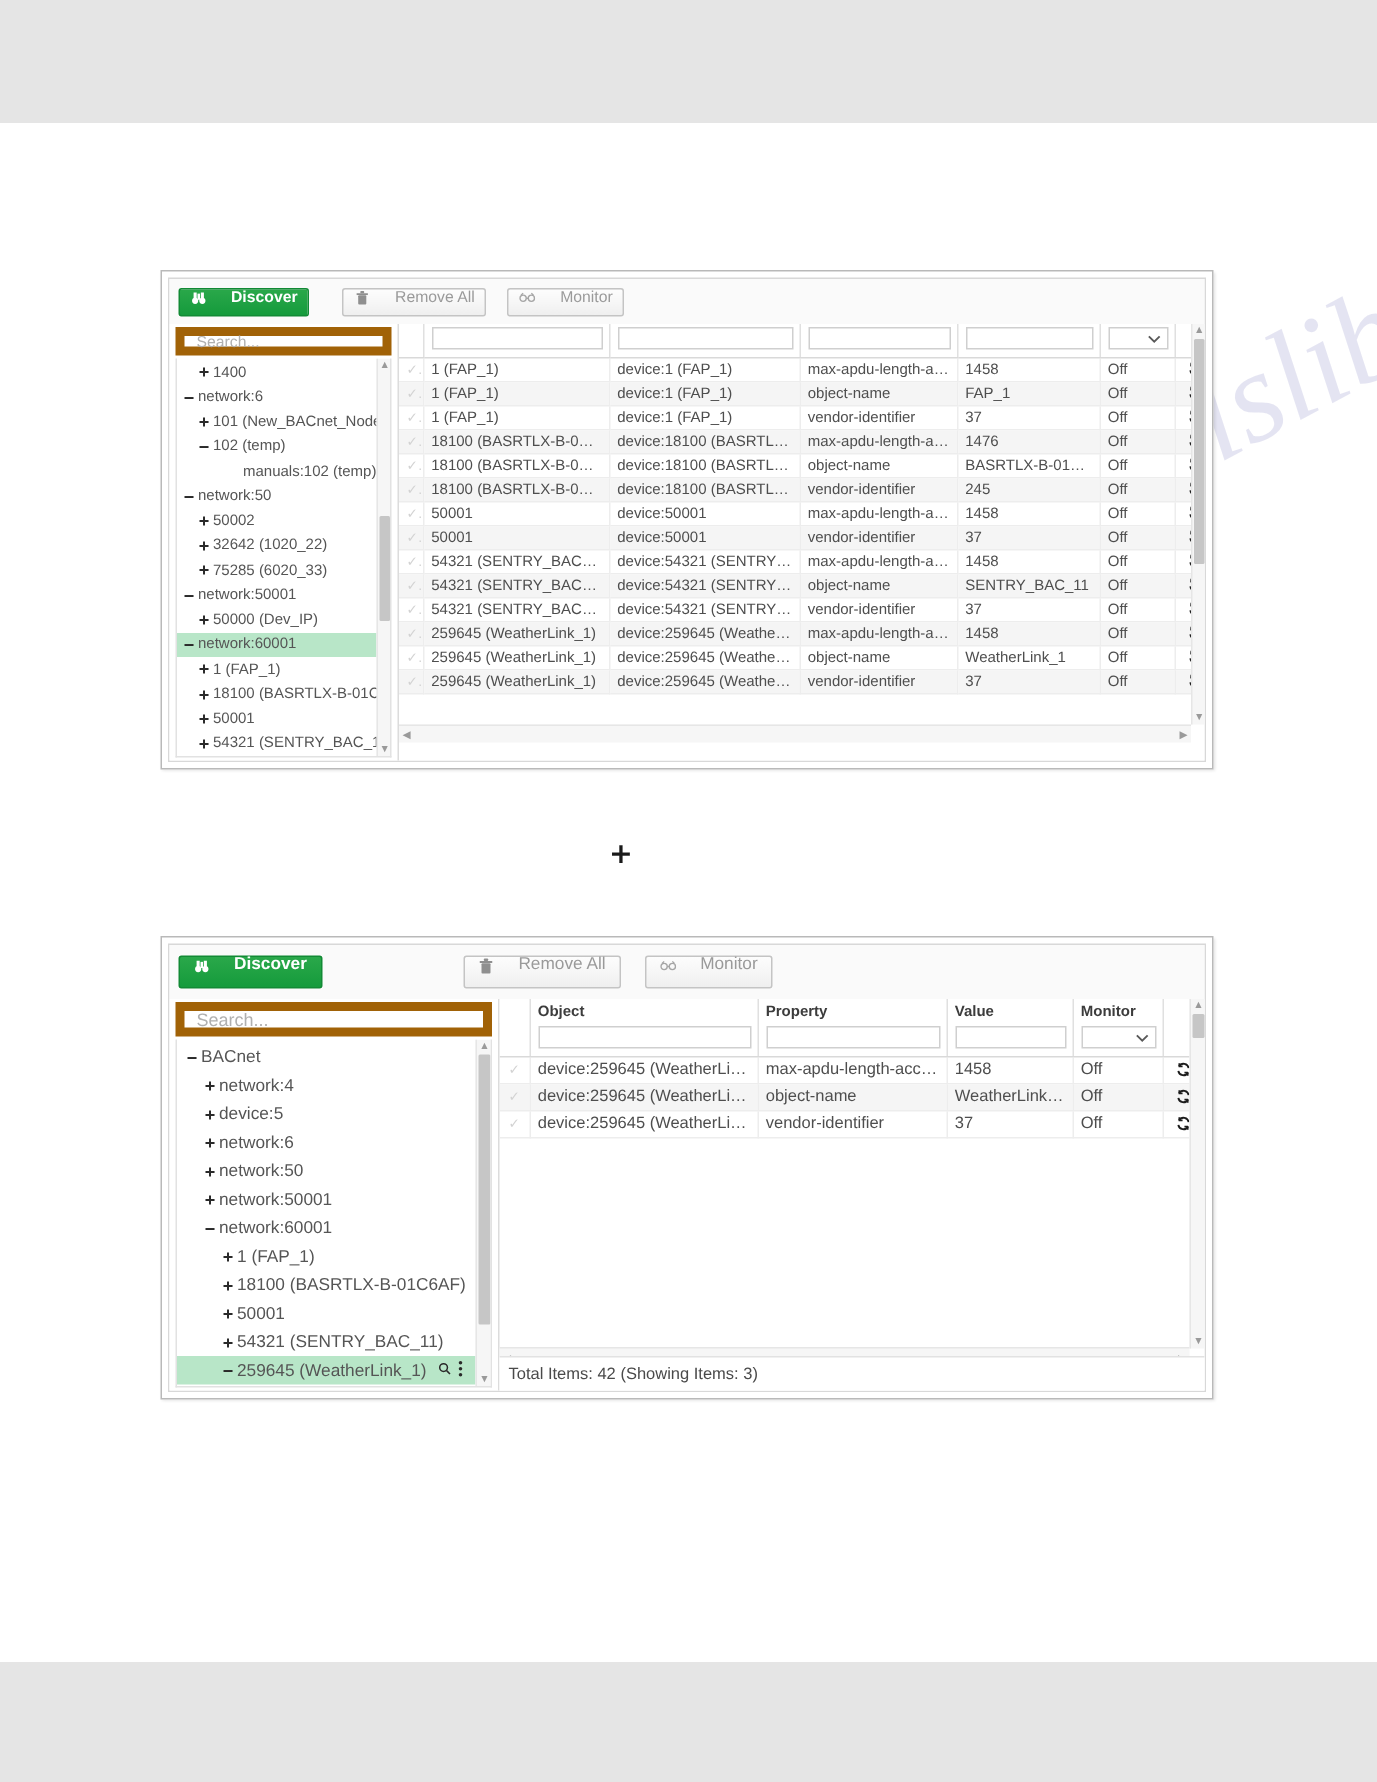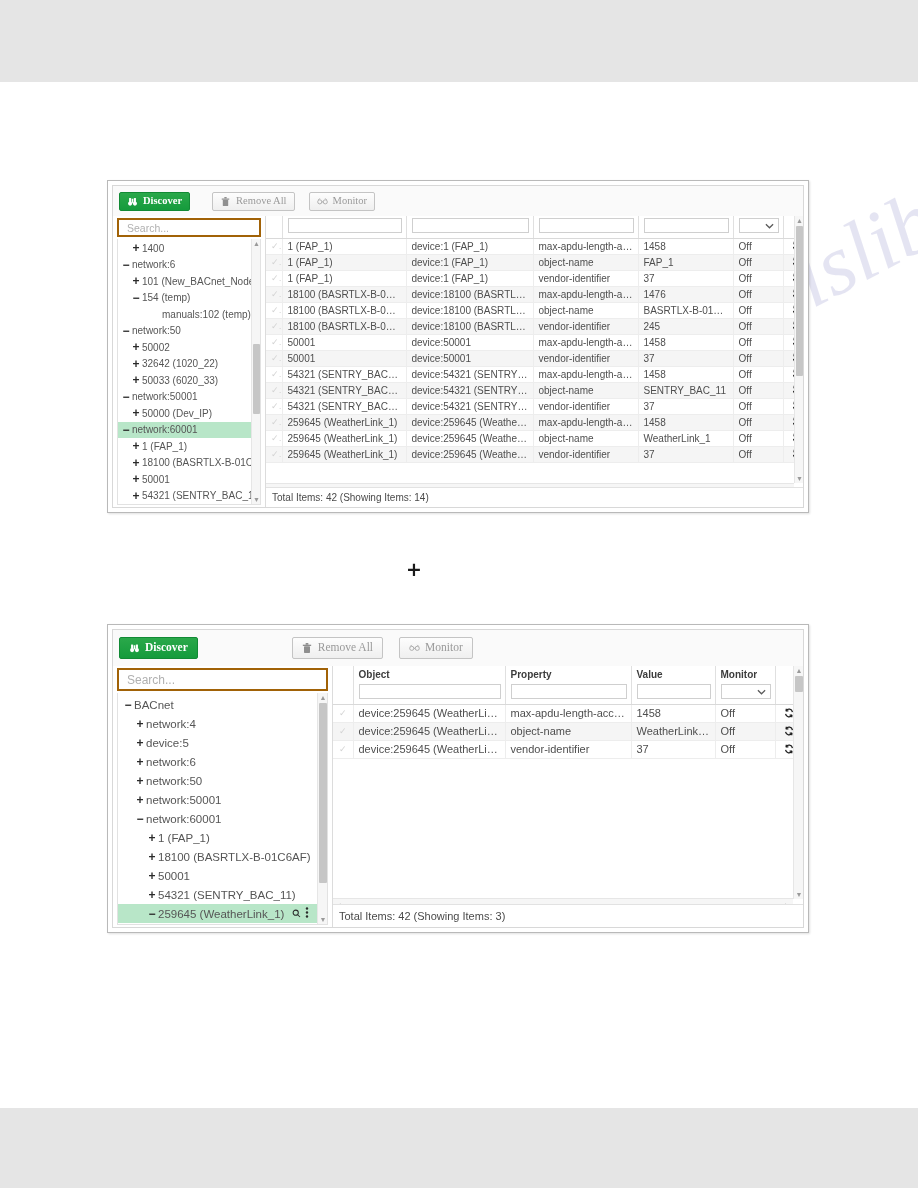--- a/index.html
+++ b/index.html
@@ -27,48 +27,47 @@
 
   .toolbar {
     position:absolute; left:0; right:0; top:0;
     height:30px;
     background:#fafafa;
     display:flex; align-items:center;
     padding-left:6px;
     gap:8px;
   }
   .btn {
-    display:flex; align-items:center; gap:5px;
+    display:flex; align-items:flex-start; gap:16px;
     height:19px;
     padding:0 7px;
     font-size:10.5px;
     border:1px solid #c4c4c4;
     border-radius:2px;
     background:linear-gradient(#fdfdfd,#efefef);
     color:#9a9a9a;
     white-space:nowrap;
     cursor:pointer;
     line-height:1;
-    font-family:Liberation Serif, serif;
   }
   .btn.primary {
     background:linear-gradient(#2aa84a,#159b3c);
     border-color:#128a35;
     color:#ffffff;
     font-weight:bold;
   }
   .btn .ico { display:inline-flex; width:11px; height:11px; align-items:center; justify-content:center; }
   .btn .ico svg { display:block; }
 
   
   .tree-wrap { position:absolute; top:30px; bottom:0; left:0; background:#fff; }
   .search-box {
     margin:2px 4px 0 4px;
     height:19px;
-    border:2px solid #a16207;
+    border:6px solid #a16207;
     background:#fff;
     display:flex; align-items:center;
     padding-left:6px;
     font-size:10.5px;
     color:#a8a8a8;
   }
   .search-box input {
     border:0; outline:0; width:100%; font-size:10.5px;
     color:#7a7a7a; font-family:"Liberation Sans", sans-serif; background:transparent;
   }
@@ -225,41 +224,41 @@
             <div class="tnode" style="height:16.5px; font-size:10px; padding-left:2px;">
               <span class="tg">−</span>
               <span class="tlabel">network:6</span>
             </div>
             <div class="tnode" style="height:16.5px; font-size:10px; padding-left:12px;">
               <span class="tg">+</span>
               <span class="tlabel">101 (New_BACnet_Node)</span>
             </div>
             <div class="tnode" style="height:16.5px; font-size:10px; padding-left:12px;">
               <span class="tg">−</span>
-              <span class="tlabel">154 (temp)</span>
+              <span class="tlabel">102 (temp)</span>
             </div>
             <div class="tnode" style="height:16.5px; font-size:10px; padding-left:32px;">
               <span class="tg"></span>
               <span class="tlabel">manuals:102 (temp)</span>
             </div>
             <div class="tnode" style="height:16.5px; font-size:10px; padding-left:2px;">
               <span class="tg">−</span>
               <span class="tlabel">network:50</span>
             </div>
             <div class="tnode" style="height:16.5px; font-size:10px; padding-left:12px;">
               <span class="tg">+</span>
               <span class="tlabel">50002</span>
             </div>
             <div class="tnode" style="height:16.5px; font-size:10px; padding-left:12px;">
               <span class="tg">+</span>
               <span class="tlabel">32642 (1020_22)</span>
             </div>
             <div class="tnode" style="height:16.5px; font-size:10px; padding-left:12px;">
               <span class="tg">+</span>
-              <span class="tlabel">50033 (6020_33)</span>
+              <span class="tlabel">75285 (6020_33)</span>
             </div>
             <div class="tnode" style="height:16.5px; font-size:10px; padding-left:2px;">
               <span class="tg">−</span>
               <span class="tlabel">network:50001</span>
             </div>
             <div class="tnode" style="height:16.5px; font-size:10px; padding-left:12px;">
               <span class="tg">+</span>
               <span class="tlabel">50000 (Dev_IP)</span>
             </div>
             <div class="tnode sel" style="height:16.5px; font-size:10px; padding-left:2px;">
@@ -612,23 +611,20 @@
           </table>
       </div>
       <div class="gv">
         <div class="arrow up">▲</div>
         <div class="thumb" style="top:10px; height:150px;"></div>
         <div class="arrow dn">▼</div>
       </div>
       <div class="gh">
         <div class="arrow l">◀</div>
         <div class="arrow r">▶</div>
-      </div>
-      <div class="statusbar">
-        <span>Total Items: 42 (Showing Items: 14)</span>
       </div>
     </div>
   </div>
 </div>
 
 <div class="panel" style="left:107px; top:624px; width:702px; height:309px;">
   <div class="panel-inner">
 
     <div class="toolbar" style="height:36px;">
       <div class="btn primary" style="height:22px; font-size:11.5px; padding:0 9px;">

